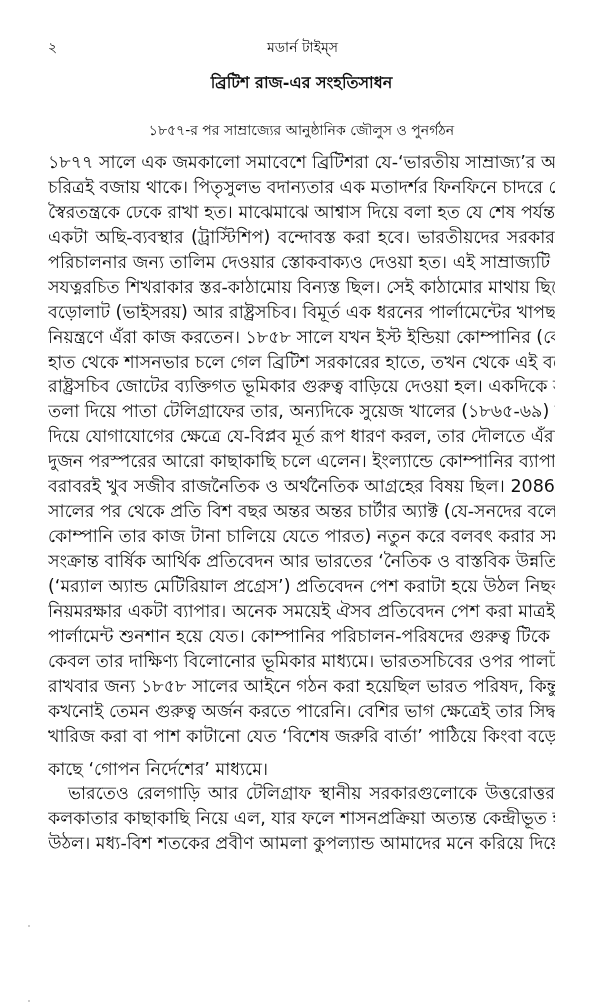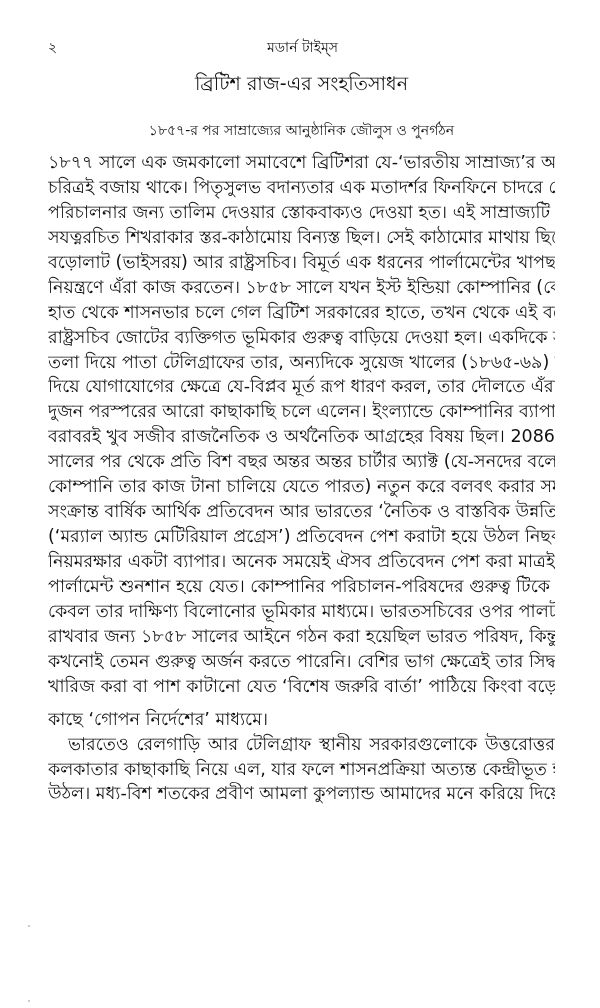--- a/index.html
+++ b/index.html
@@ -41,23 +41,24 @@
       right: 0;
       text-align: center;
       top: 0;
     }
     .chapter-title {
       position: absolute;
       top: 68px;
       left: 48px;
       width: 507px;
       text-align: center;
-      font-size: 19px;
+      font-size: 16px;
       line-height: 30px;
       white-space: nowrap;
+      font-weight: bold;
     }
     .section-title {
       position: absolute;
       top: 116px;
       left: 48px;
       width: 507px;
       text-align: center;
       font-size: 14px;
       font-weight: normal;
       line-height: 28px;
@@ -105,20 +106,22 @@
 
   <div class="chapter-title">ব্রিটিশ রাজ-এর সংহতিসাধন</div>
 
   <div class="section-title">১৮৫৭-র পর সাম্রাজ্যের আনুষ্ঠানিক জৌলুস ও পুনর্গঠন</div>
 
   <div class="body-text">
 
     <div>
       <div class="line">১৮৭৭ সালে এক জমকালো সমাবেশে ব্রিটিশরা যে-‘ভারতীয় সাম্রাজ্য’র আনুষ্ঠানিক</div>
       <div class="line">চরিত্রই বজায় থাকে।  পিতৃসুলভ বদান্যতার এক মতাদর্শর ফিনফিনে চাদরে সেই</div>
+      <div class="line">স্বৈরতন্ত্রকে ঢেকে রাখা হত। মাঝেমাঝে আশ্বাস দিয়ে বলা হত যে শেষ পর্যন্ত</div>
+      <div class="line">একটা অছি-ব্যবস্থার (ট্রাস্টিশিপ) বন্দোবস্ত করা হবে। ভারতীয়দের সরকার</div>
       <div class="line">পরিচালনার জন্য তালিম দেওয়ার স্তোকবাক্যও দেওয়া হত। এই সাম্রাজ্যটি এক</div>
       <div class="line">সযত্নরচিত শিখরাকার স্তর-কাঠামোয় বিন্যস্ত ছিল। সেই কাঠামোর মাথায় ছিলেন</div>
       <div class="line">বড়োলাট (ভাইসরয়) আর রাষ্ট্রসচিব। বিমূর্ত এক ধরনের পার্লামেন্টের খাপছাড়া</div>
       <div class="line">নিয়ন্ত্রণে এঁরা কাজ করতেন। ১৮৫৮ সালে যখন ইস্ট ইন্ডিয়া কোম্পানির (কোম্পানি)</div>
       <div class="line">হাত থেকে শাসনভার চলে গেল ব্রিটিশ সরকারের হাতে, তখন থেকে এই বড়োলাট-</div>
       <div class="line">রাষ্ট্রসচিব জোটের ব্যক্তিগত ভূমিকার গুরুত্ব বাড়িয়ে দেওয়া হল। একদিকে সমুদ্রের</div>
       <div class="line">তলা দিয়ে পাতা টেলিগ্রাফের তার, অন্যদিকে সুয়েজ খালের (১৮৬৫-৬৯) মধ্যে</div>
       <div class="line">দিয়ে যোগাযোগের ক্ষেত্রে যে-বিপ্লব মূর্ত রূপ ধারণ করল, তার দৌলতে এঁরা</div>
       <div class="line">দুজন পরস্পরের আরো কাছাকাছি চলে এলেন। ইংল্যান্ডে কোম্পানির ব্যাপারস্যাপার</div>
       <div class="line">বরাবরই খুব সজীব রাজনৈতিক ও অর্থনৈতিক আগ্রহের বিষয় ছিল। 2086</div>

